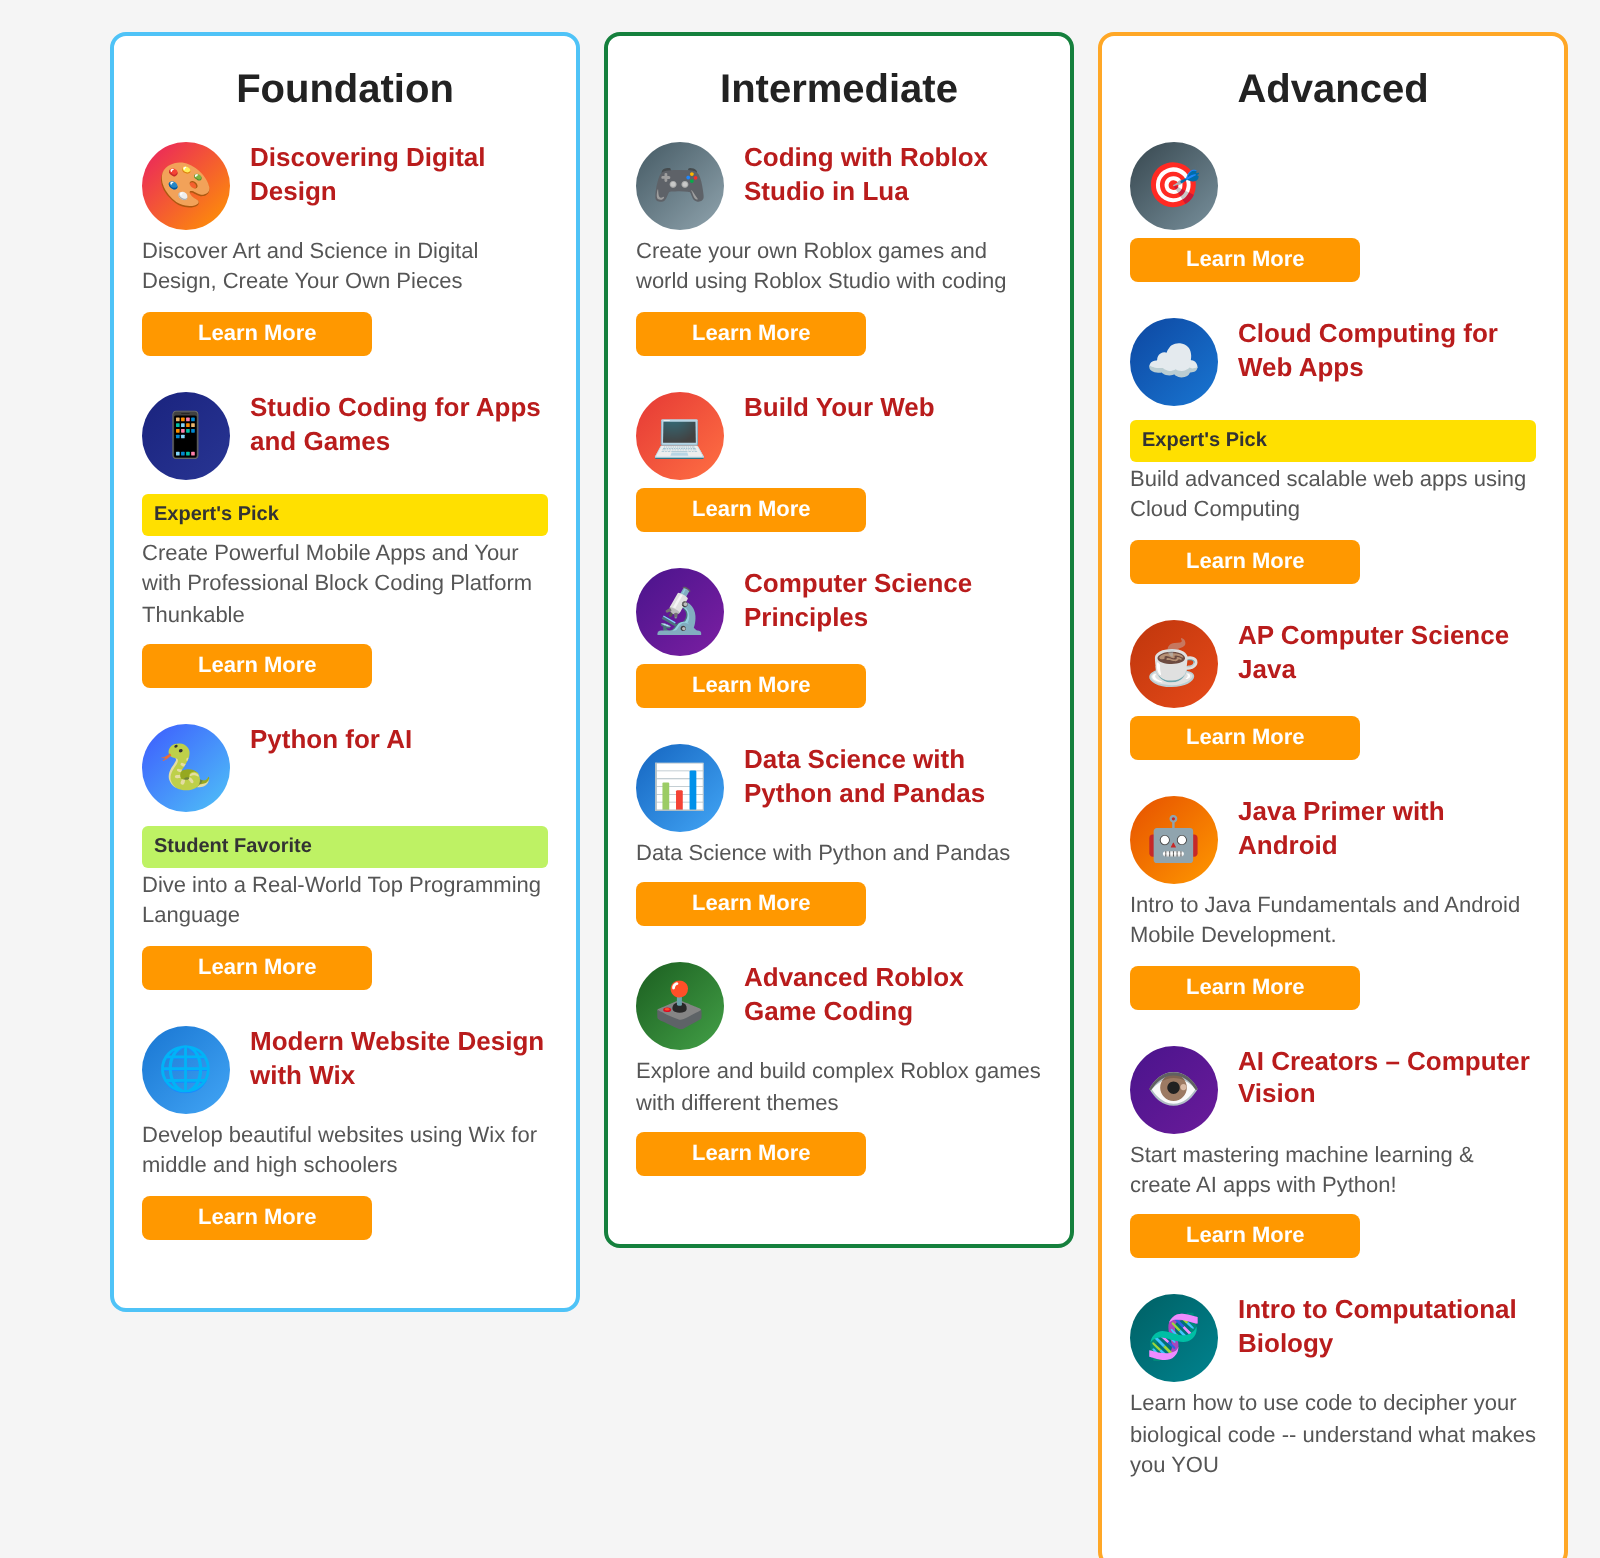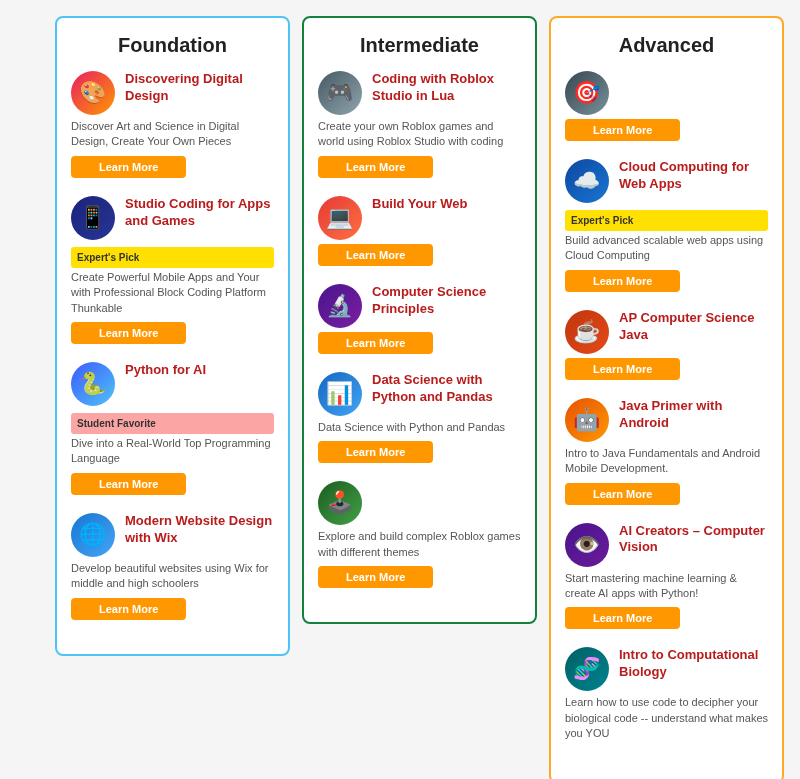--- a/index.html
+++ b/index.html
@@ -63,21 +63,21 @@
     }
     .badge {
       display: inline-block;
       padding: 5px 6px;
       border-radius: 3px;
       font-size: 10px;
       font-weight: bold;
       margin: 3px 0 2px 0;
     }
     .badge.expert { background: #ffe000; color: #333; }
-    .badge.student { background: #fca5a5; color: #333; }
+    .badge.student { background: #bef264; color: #333; }
     .course-desc {
       font-size: 11px;
       color: #555;
       line-height: 1.4;
       margin-bottom: 6px;
     }
     .learn-more-btn {
       display: inline-block;
       background: #ff9800;
       color: #fff;
@@ -177,20 +177,21 @@
         <div class="course-header">
           <div class="course-icon icon-datascience">📊</div>
           <span class="course-name">Data Science with Python and Pandas</span>
         </div>
         <div class="course-desc">Data Science with Python and Pandas</div>
         <button class="learn-more-btn">Learn More</button>
       </div>
       <div class="course-item">
         <div class="course-header">
           <div class="course-icon icon-advroblox">🕹️</div>
+          <span class="course-name">Advanced Roblox Game Coding</span>
         </div>
         <div class="course-desc">Explore and build complex Roblox games with different themes</div>
         <button class="learn-more-btn">Learn More</button>
       </div>
     </div>
     <div class="column advanced">
       <div class="column-title">Advanced</div>
       <div class="course-item">
         <div class="course-header">
           <div class="course-icon icon-unity">🎯</div>

